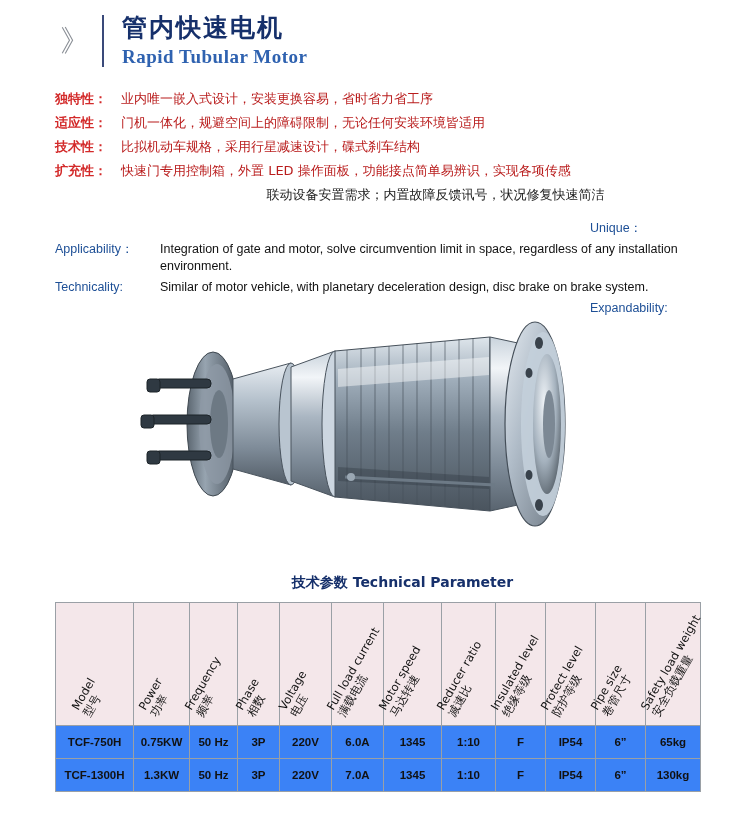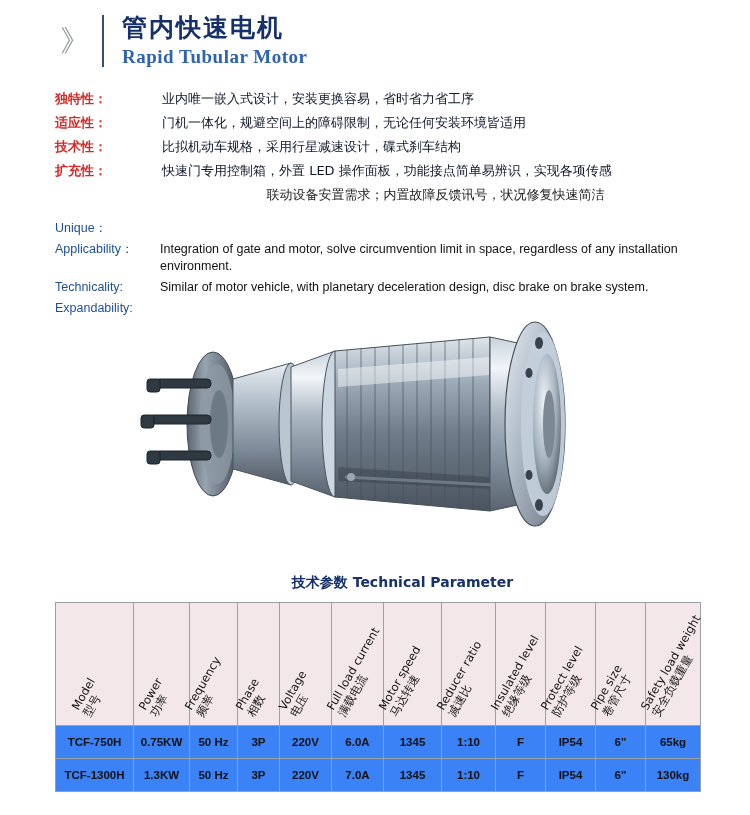--- a/index.html
+++ b/index.html
@@ -66,44 +66,44 @@
   }
   .cn-label {
     color: #d32a2a;
     font-weight: bold;
     width: 66px;
     flex: 0 0 66px;
     font-family: "DejaVu Sans", sans-serif;
     font-size: 13px;
   }
   .cn-value {
-    color: #0f172a;
+    color: #b91c1c;
     font-family: "DejaVu Sans", sans-serif;
     font-size: 13px;
-    margin-left: 41px;
   }
   .cn-cont {
     margin-left: 66px;
     color: #1b1b1b;
     font-family: "DejaVu Sans", sans-serif;
     font-size: 13px;
     text-align: center;
   }
 
   
   .en-block {
     margin: 14px 0 0 55px;
     font-size: 12.5px;
     line-height: 17px;
     width: 640px;
   }
   .en-row {
     display: flex;
     align-items: flex-start;
     margin-bottom: 4px;
+    justify-content: flex-end;
   }
   .en-label {
     color: #1d4f96;
     width: 105px;
     flex: 0 0 105px;
     font-size: 12.5px;
   }
   .en-value {
     color: #111;
     flex: 1;

